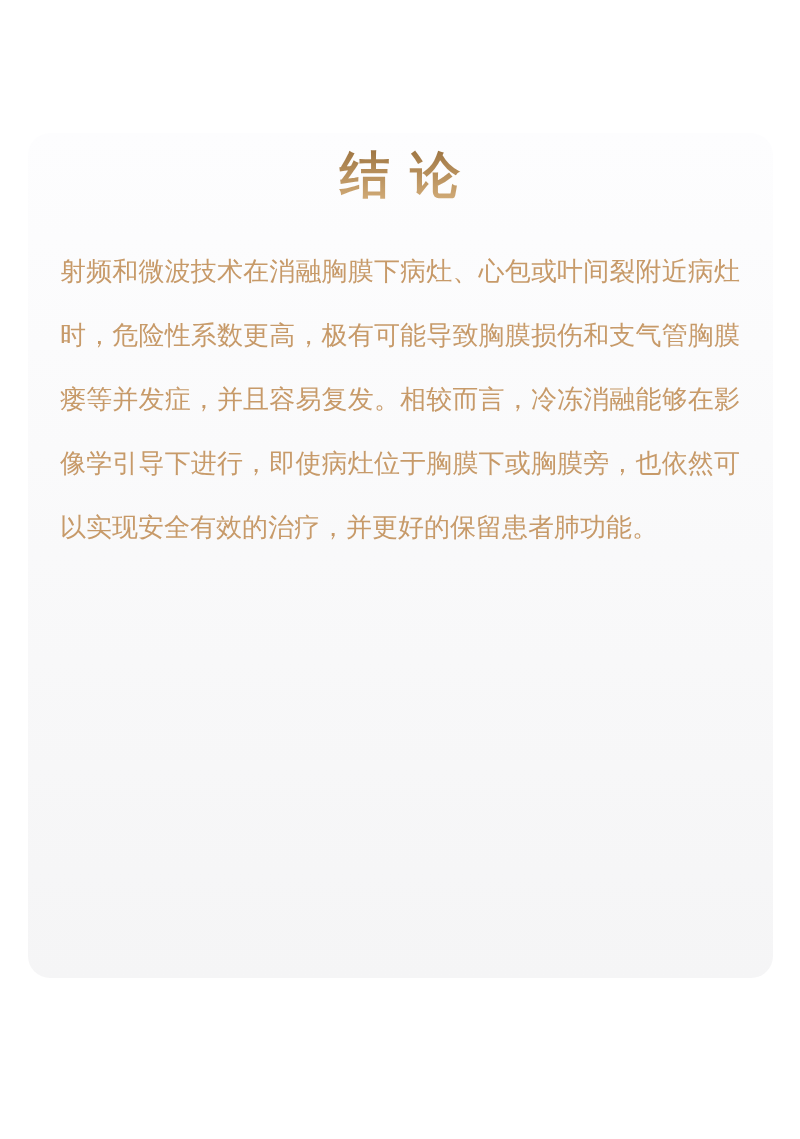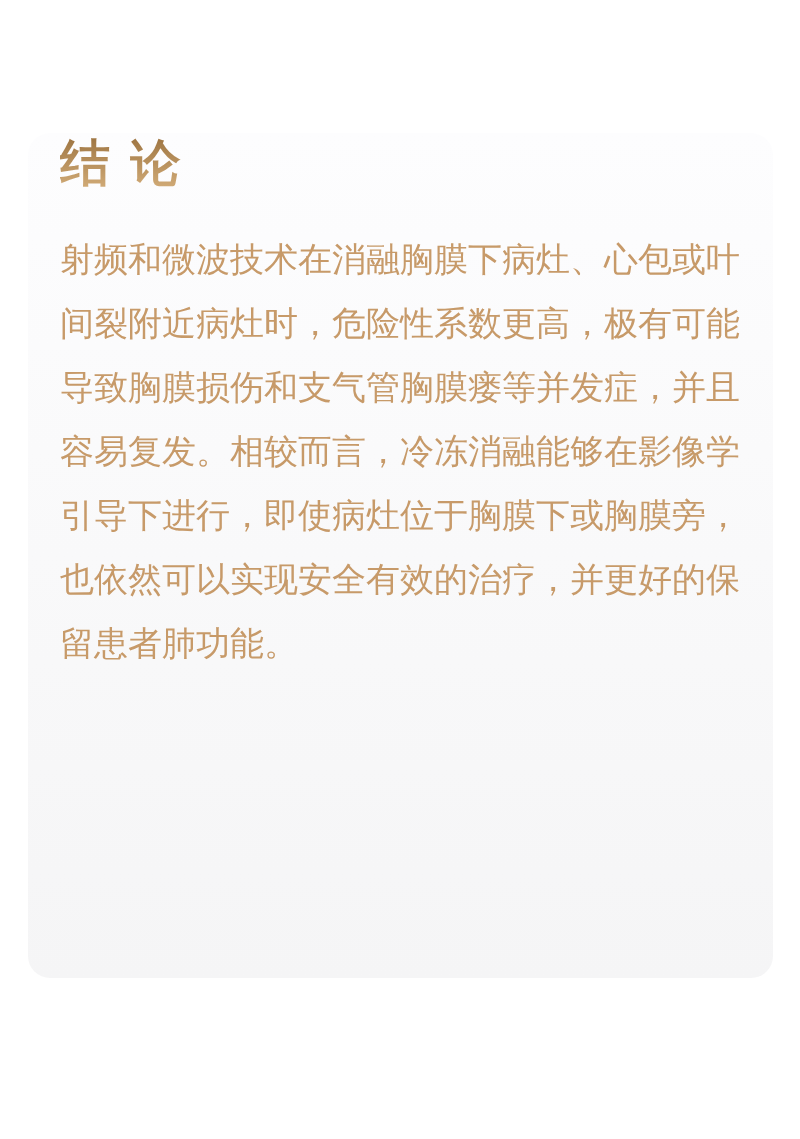--- a/index.html
+++ b/index.html
@@ -27,36 +27,36 @@
     position: absolute;
     left: 28px;
     top: 133px;
     width: 745px;
     height: 845px;
     border-radius: 22px;
     background: linear-gradient(180deg, var(--card-bg-top) 0%, var(--card-bg-bottom) 100%);
     padding: 0 33px 0 32px;
   }
   .card-title {
-    margin: 0;
-    text-align: left;
+    margin: 12px;
+    text-align: center;
     font-family: "Liberation Serif", "DejaVu Serif", serif;
     font-weight: bold;
     font-size: 50px;
     line-height: 60px;
     word-spacing: 8px;
     background: linear-gradient(180deg, var(--title-gradient-top) 0%, var(--title-gradient-bottom) 100%);
     -webkit-background-clip: text;
     background-clip: text;
     -webkit-text-fill-color: transparent;
     color: var(--title-gradient-top); 
   }
   .card-paragraph {
     margin: 34px 0 0 0;
-    font-size: 34px;
+    font-size: 26px;
     line-height: 64px;
     color: var(--body-text);
     text-align: justify;
     text-align-last: left;
     letter-spacing: 0;
   }
 </style>
 </head>
 <body>
 

